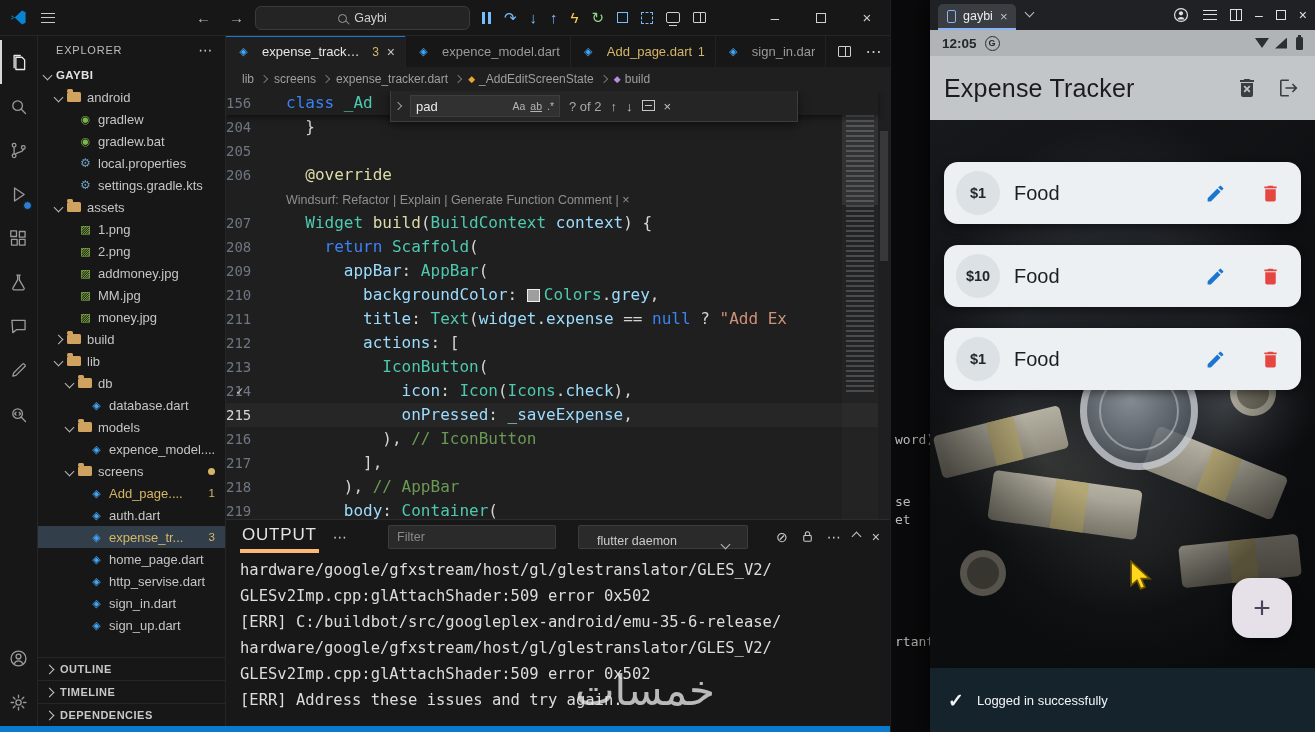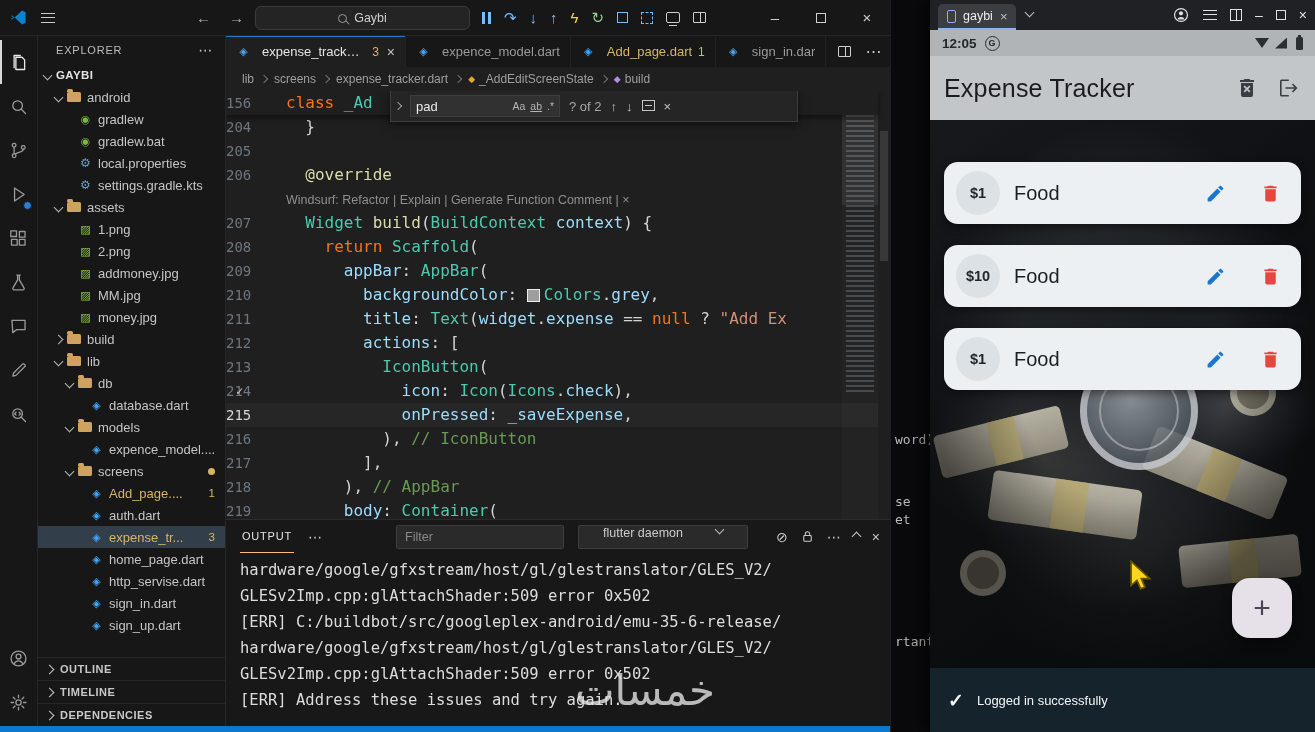--- a/index.html
+++ b/index.html
@@ -79,21 +79,21 @@
 .editor{flex:1;position:relative;overflow:hidden;background:#1f1f1f;font-family:"DejaVu Sans Mono","Liberation Mono",monospace;font-size:16px}
 .codelines{position:absolute;left:0;right:12px;top:0;bottom:0}
 .cline{display:flex;height:24px;line-height:24px;position:relative}
 .cline.cur{background:rgba(255,255,255,.035)}
 .cline.cur .lnum{color:#d7d7d7}
 .cline.sticky{background:#1f1f1f;box-shadow:0 3px 6px rgba(0,0,0,.45);z-index:3}
 .gut{width:60px;flex:none;position:relative;padding-right:16px;color:#6e7681;font-size:14px}
 .gcheck{position:absolute;left:10px;top:0;color:#cfcfcf;font-size:12px}
 .ctext{white-space:pre;color:#d4d4d4}
 .lens{font-family:"Liberation Sans",sans-serif;font-size:12.5px;color:#8f8f8f}
-.tk-kw{color:#f97316}.tk-type{color:#4ec9b0}.tk-fn{color:#dcdcaa}.tk-meta{color:#dcdcaa}
+.tk-kw{color:#3b82f6}.tk-type{color:#4ec9b0}.tk-fn{color:#dcdcaa}.tk-meta{color:#dcdcaa}
 .tk-prop{color:#9cdcfe}.tk-var{color:#9cdcfe}.tk-str{color:#ce9178}.tk-cmt{color:#6a9955}
 .tk-op,.tk-pun{color:#d4d4d4}
 .tk-swatch{display:inline-block;width:11px;height:11px;background:#9e9e9e;outline:1px solid #ededed;margin:0 5px 0 1px;transform:translateY(1px)}
 .minimap{position:absolute;top:0;bottom:0;right:12px;width:36px;background:rgba(255,255,255,.02)}
 .minimap::before{content:"";position:absolute;left:4px;right:4px;top:4px;height:70%;background:repeating-linear-gradient(to bottom,rgba(170,180,190,.28) 0 2px,transparent 2px 5px)}
 .mslider{position:absolute;left:0;right:0;top:18px;height:96px;background:rgba(255,255,255,.07)}
 .vscroll{position:absolute;top:0;bottom:0;right:0;width:12px}
 .vthumb{position:absolute;left:2px;right:2px;top:40px;height:130px;background:rgba(130,130,130,.25)}
 .findwidget{position:absolute;z-index:5;left:164px;top:0;width:408px;height:31px;background:#252526;border:1px solid #3d3d3d;border-top:none;box-shadow:0 3px 9px rgba(0,0,0,.5);display:flex;align-items:center;gap:9px;padding:0 8px 0 4px;font-family:"Liberation Sans",sans-serif}
 .findgrip{color:#9a9a9a;width:6px;height:6px}
@@ -101,26 +101,26 @@
 .findval{flex:1;min-width:0;background:transparent;border:0;outline:0;color:#eaeaea;font-size:13px;font-family:"Liberation Sans",sans-serif}
 .ftog{color:#b5b5b5;font-size:10.5px}
 .ftog.u{text-decoration:underline}
 .fres{color:#a8a8a8;font-size:13px;white-space:nowrap}
 .ficon{color:#c5c5c5;font-size:13px}
 .fselicon{width:13px;height:11px;border:1.3px solid #c5c5c5;display:inline-block;position:relative}
 .fselicon::after{content:"";position:absolute;left:2px;right:2px;top:4px;border-top:1.3px solid #c5c5c5}
 
 .panel{height:207px;border-top:1px solid #2c2c2c;background:#181818;display:flex;flex-direction:column;flex:none}
 .pheader{height:33px;display:flex;align-items:center;gap:14px;padding:0 10px 0 14px;flex:none}
-.ptab{color:#e4e4e4;font-size:11px;letter-spacing:.8px;height:100%;display:flex;align-items:center;border-bottom:1px solid #fdba74;padding:0 2px}
+.ptab{color:#e4e4e4;font-size:17px;letter-spacing:.8px;height:100%;display:flex;align-items:center;border-bottom:4px solid #fdba74;padding:0 2px}
 .pspacer{flex:1}
 .pfilter{width:168px;height:24px;background:#2a2a2a;border:1px solid #3d3d3d;border-radius:2px;display:flex;align-items:center;padding:0 8px}
 .pfilterin{width:100%;background:transparent;border:0;outline:0;color:#bdbdbd;font-size:12.5px;font-family:"Liberation Sans",sans-serif}
 .pfilterin::placeholder{color:#8a8a8a}
-.pselect{width:170px;height:24px;background:#2a2a2a;border:1px solid #3d3d3d;border-radius:2px;color:#ccc;display:flex;align-items:flex-start;padding:0 24px;gap:6px;font-size:12.5px;}
+.pselect{width:170px;height:24px;background:#2a2a2a;border:1px solid #3d3d3d;border-radius:2px;color:#ccc;display:flex;align-items:flex-end;padding:0 18px;gap:6px;font-size:12.5px;margin-left:8px}
 .pselect .chev{margin-left:auto;color:#bbb}
 .picons{display:flex;align-items:center;gap:12px;margin-left:14px;color:#c9c9c9;font-size:14px}
 .pbody{flex:1;padding:4px 0 0 14px;font-family:"DejaVu Sans Mono","Liberation Mono",monospace;font-size:15.5px;line-height:26px;color:#dcdcdc;overflow:hidden}
 .statusbar{position:absolute;left:0;bottom:0;width:890px;height:6px;background:#0a79ce}
 
 
 .bgstrip{position:absolute;left:890px;top:0;width:40px;height:732px;background:#0a0a0c;border-left:1px solid #1f1f1f;overflow:hidden}
 .frag{position:absolute;left:4px;color:#bdbdbd;font-family:"DejaVu Sans Mono","Liberation Mono",monospace;font-size:13px;white-space:nowrap}
 
 

